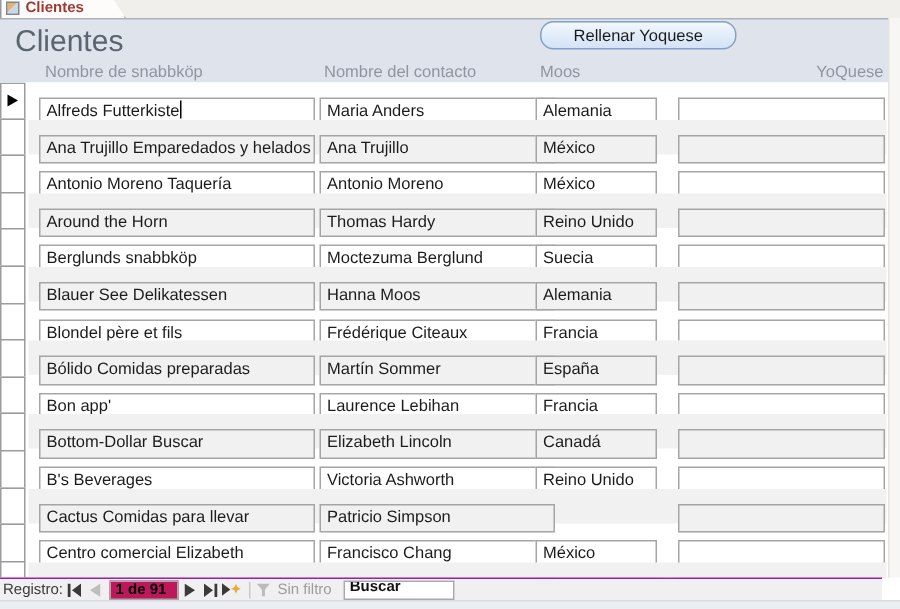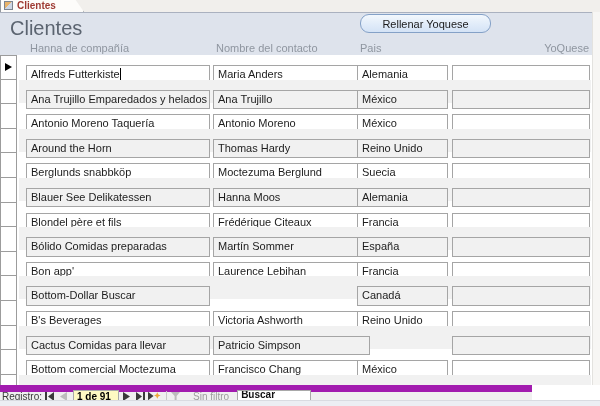--- a/index.html
+++ b/index.html
@@ -45,39 +45,39 @@
          display:flex; align-items:center; justify-content:center; }
   .row:first-child .sel { top:0; height:100%; }
   .arrow { width:0; height:0; border-left:7px solid #000;
            border-top:4.5px solid transparent; border-bottom:4.5px solid transparent; }
   .box { position:absolute; top:10px; height:19.5px; border:1px solid var(--box_border);
          background:#fff; font-size:11px; line-height:17px; padding-left:4px;
          color:#1c1c1c; white-space:nowrap; overflow:hidden; }
   .row.alt .box { background:var(--alt_row_bg); }
   .box.c0 { left:26px;  width:184px; }
   .box.c1 { left:213px; width:157px; }
-  .box.c2 { left:357px; width:91px;  }
+  .box.c2 { left:357px; width:81px;  }
   .box.c3 { left:452px; width:138px; }
   .caret { display:inline-block; width:1px; height:12px; background:#000;
            vertical-align:-2px; }
 
   
-  .navbar { position:absolute; top:385px; left:0; width:532px; height:15px;
-            background:#f0f0f0; border-top:7px solid #a21caf;
+  .navbar { position:absolute; top:385px; left:0; width:588px; height:15px;
+            background:#f0f0f0; border-top:1px solid #a21caf;
             display:flex; align-items:center; font-size:10px; color:#3a3a3a; }
   .nav-label { margin-left:2px; }
   .nav-btn { display:flex; align-items:center; justify-content:center;
              width:13px; height:13px; margin-left:1px; }
   .nav-btn svg { display:block; }
   .rec-input { width:46px; height:13px; margin-left:3px; border:1px solid #a9a9a9;
                font-family:"Liberation Sans", sans-serif; font-size:10px; font-weight:bold;
-               padding:0 0 0 3px; background:#fef9c3; }
+               padding:0 0 0 3px; background:#be185d; }
   .nav-sep { width:1px; height:11px; background:#c9c9c9; margin:0 4px 0 5px; }
   .filter-btn { display:flex; align-items:center; color:#9d9d9d; }
-  .filter-label { margin-left:12px; }
+  .filter-label { margin-left:4px; }
   .search-input { width:74px; height:13px; margin-left:8px; border:1px solid #a9a9a9;
                   font-family:"Liberation Sans", sans-serif; font-size:10px; font-weight:bold;
                   color:#111; padding:0 0 4px 3px; background:#fff; }
 
   
   .statusbar { position:absolute; top:400px; left:0; width:600px; height:6px;
                background:#eceef3; border-top:1px solid #d9dbe1; }
 </style>
 </head>
 <body>
@@ -87,23 +87,23 @@
   <div class="tabbar">
     <div class="tab">
       <span class="tab-icon"></span>
       <span class="tab-label">Clientes</span>
     </div>
   </div>
 
   <div class="form-header">
     <div class="form-title">Clientes</div>
     <button class="fill-btn">Rellenar Yoquese</button>
-    <div class="col-header col-h0">Hanna de compañía</div>
+    <div class="col-header col-h0">Nombre de snabbköp</div>
     <div class="col-header col-h1">Nombre del contacto</div>
-    <div class="col-header col-h2">Pais</div>
+    <div class="col-header col-h2">Moos</div>
     <div class="col-header col-h3">YoQuese</div>
   </div>
 
   <div class="right-strip"></div>
 
   <div class="rows" id="rows-container">
       <div class="row">
         <div class="band"></div>
         <div class="sel">
           <span class="arrow"></span>
@@ -174,20 +174,21 @@
         <div class="sel"></div>
         <div class="box c0">Bon app'</div>
         <div class="box c1">Laurence Lebihan</div>
         <div class="box c2">Francia</div>
         <div class="box c3"></div>
       </div>
       <div class="row alt">
         <div class="band"></div>
         <div class="sel"></div>
         <div class="box c0">Bottom-Dollar Buscar</div>
+        <div class="box c1">Elizabeth Lincoln</div>
         <div class="box c2">Canadá</div>
         <div class="box c3"></div>
       </div>
       <div class="row">
         <div class="band"></div>
         <div class="sel"></div>
         <div class="box c0">B's Beverages</div>
         <div class="box c1">Victoria Ashworth</div>
         <div class="box c2">Reino Unido</div>
         <div class="box c3"></div>
@@ -195,21 +196,21 @@
       <div class="row alt">
         <div class="band"></div>
         <div class="sel"></div>
         <div class="box c0">Cactus Comidas para llevar</div>
         <div class="box c1">Patricio Simpson</div>
         <div class="box c3"></div>
       </div>
       <div class="row">
         <div class="band"></div>
         <div class="sel"></div>
-        <div class="box c0">Bottom comercial Moctezuma</div>
+        <div class="box c0">Centro comercial Elizabeth</div>
         <div class="box c1">Francisco Chang</div>
         <div class="box c2">México</div>
         <div class="box c3"></div>
       </div>
       <div class="row alt">
         <div class="band"></div>
         <div class="sel"></div>
         <div class="box c0">Chop-suey Chinese</div>
         <div class="box c1">Yang Wang</div>
         <div class="box c2">Suiza</div>

